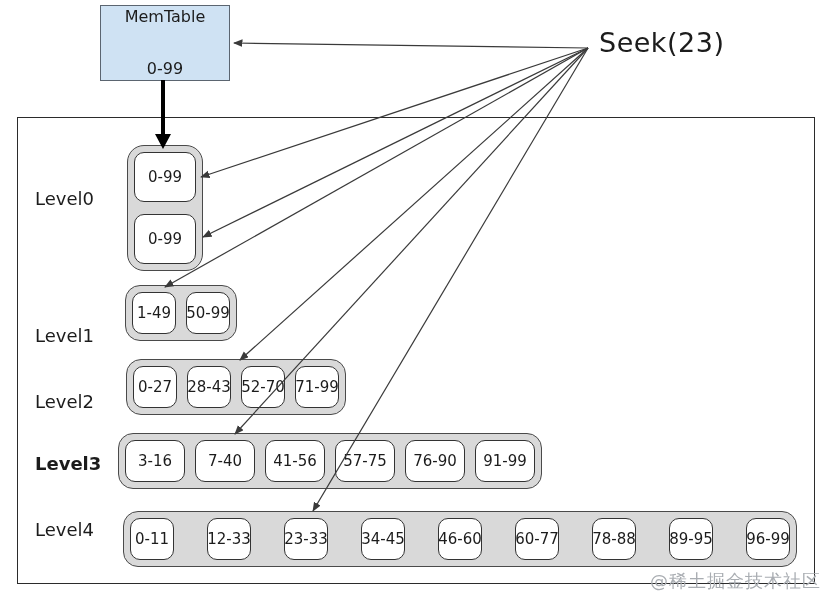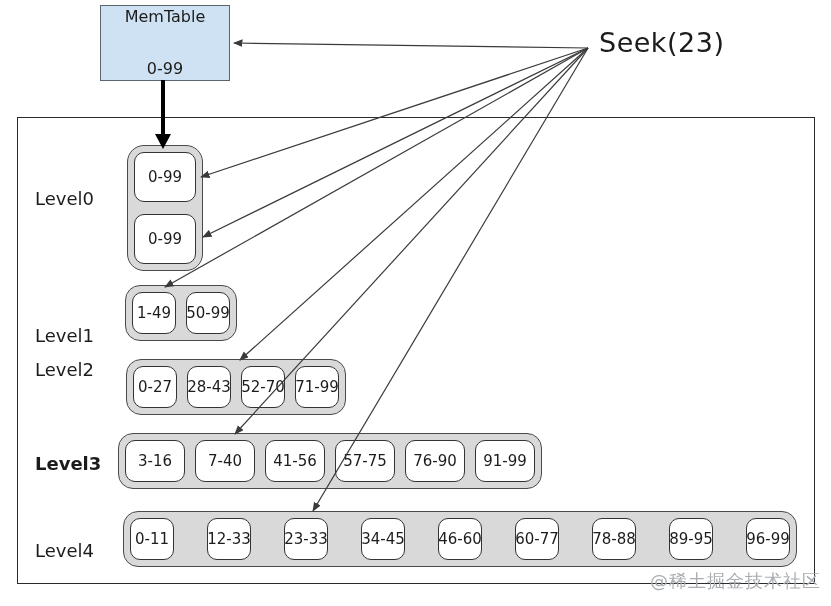--- a/index.html
+++ b/index.html
@@ -18,21 +18,21 @@
     position:absolute;left:599px;top:27px;z-index:3;
     font-size:27px;letter-spacing:0.5px;
   }
   .frame{
     position:absolute;left:17px;top:117px;width:796px;height:465px;z-index:1;
     background:#fff;border:1.4px solid #2b2b2b;
   }
   .level-label{
     position:absolute;left:35px;z-index:3;font-size:18px;
   }
-  .ll0{top:188px;} .ll1{top:305px;margin-top:20px;} .ll2{top:359px;} .ll3{top:453px;font-weight:bold;} .ll4{top:540px;}
+  .ll0{top:188px;} .ll1{top:305px;margin-top:20px;} .ll2{top:391px;} .ll3{top:453px;font-weight:bold;} .ll4{top:519px;}
   .tray{
     position:absolute;z-index:2;background:var(--tray-fill,#d9d9d9);
     border:1.6px solid #4a4a4a;border-radius:15px;
     display:flex;gap:10px;padding:6px;box-sizing:border-box;
   }
   .tray0{left:127px;top:145px;flex-direction:column;gap:12px;border-radius:17px;}
   .tray1{left:125px;top:285px;}
   .tray2{left:126px;top:359px;}
   .tray3{left:118px;top:433px;}
   .tray4{left:123px;top:511px;gap:33px;}

